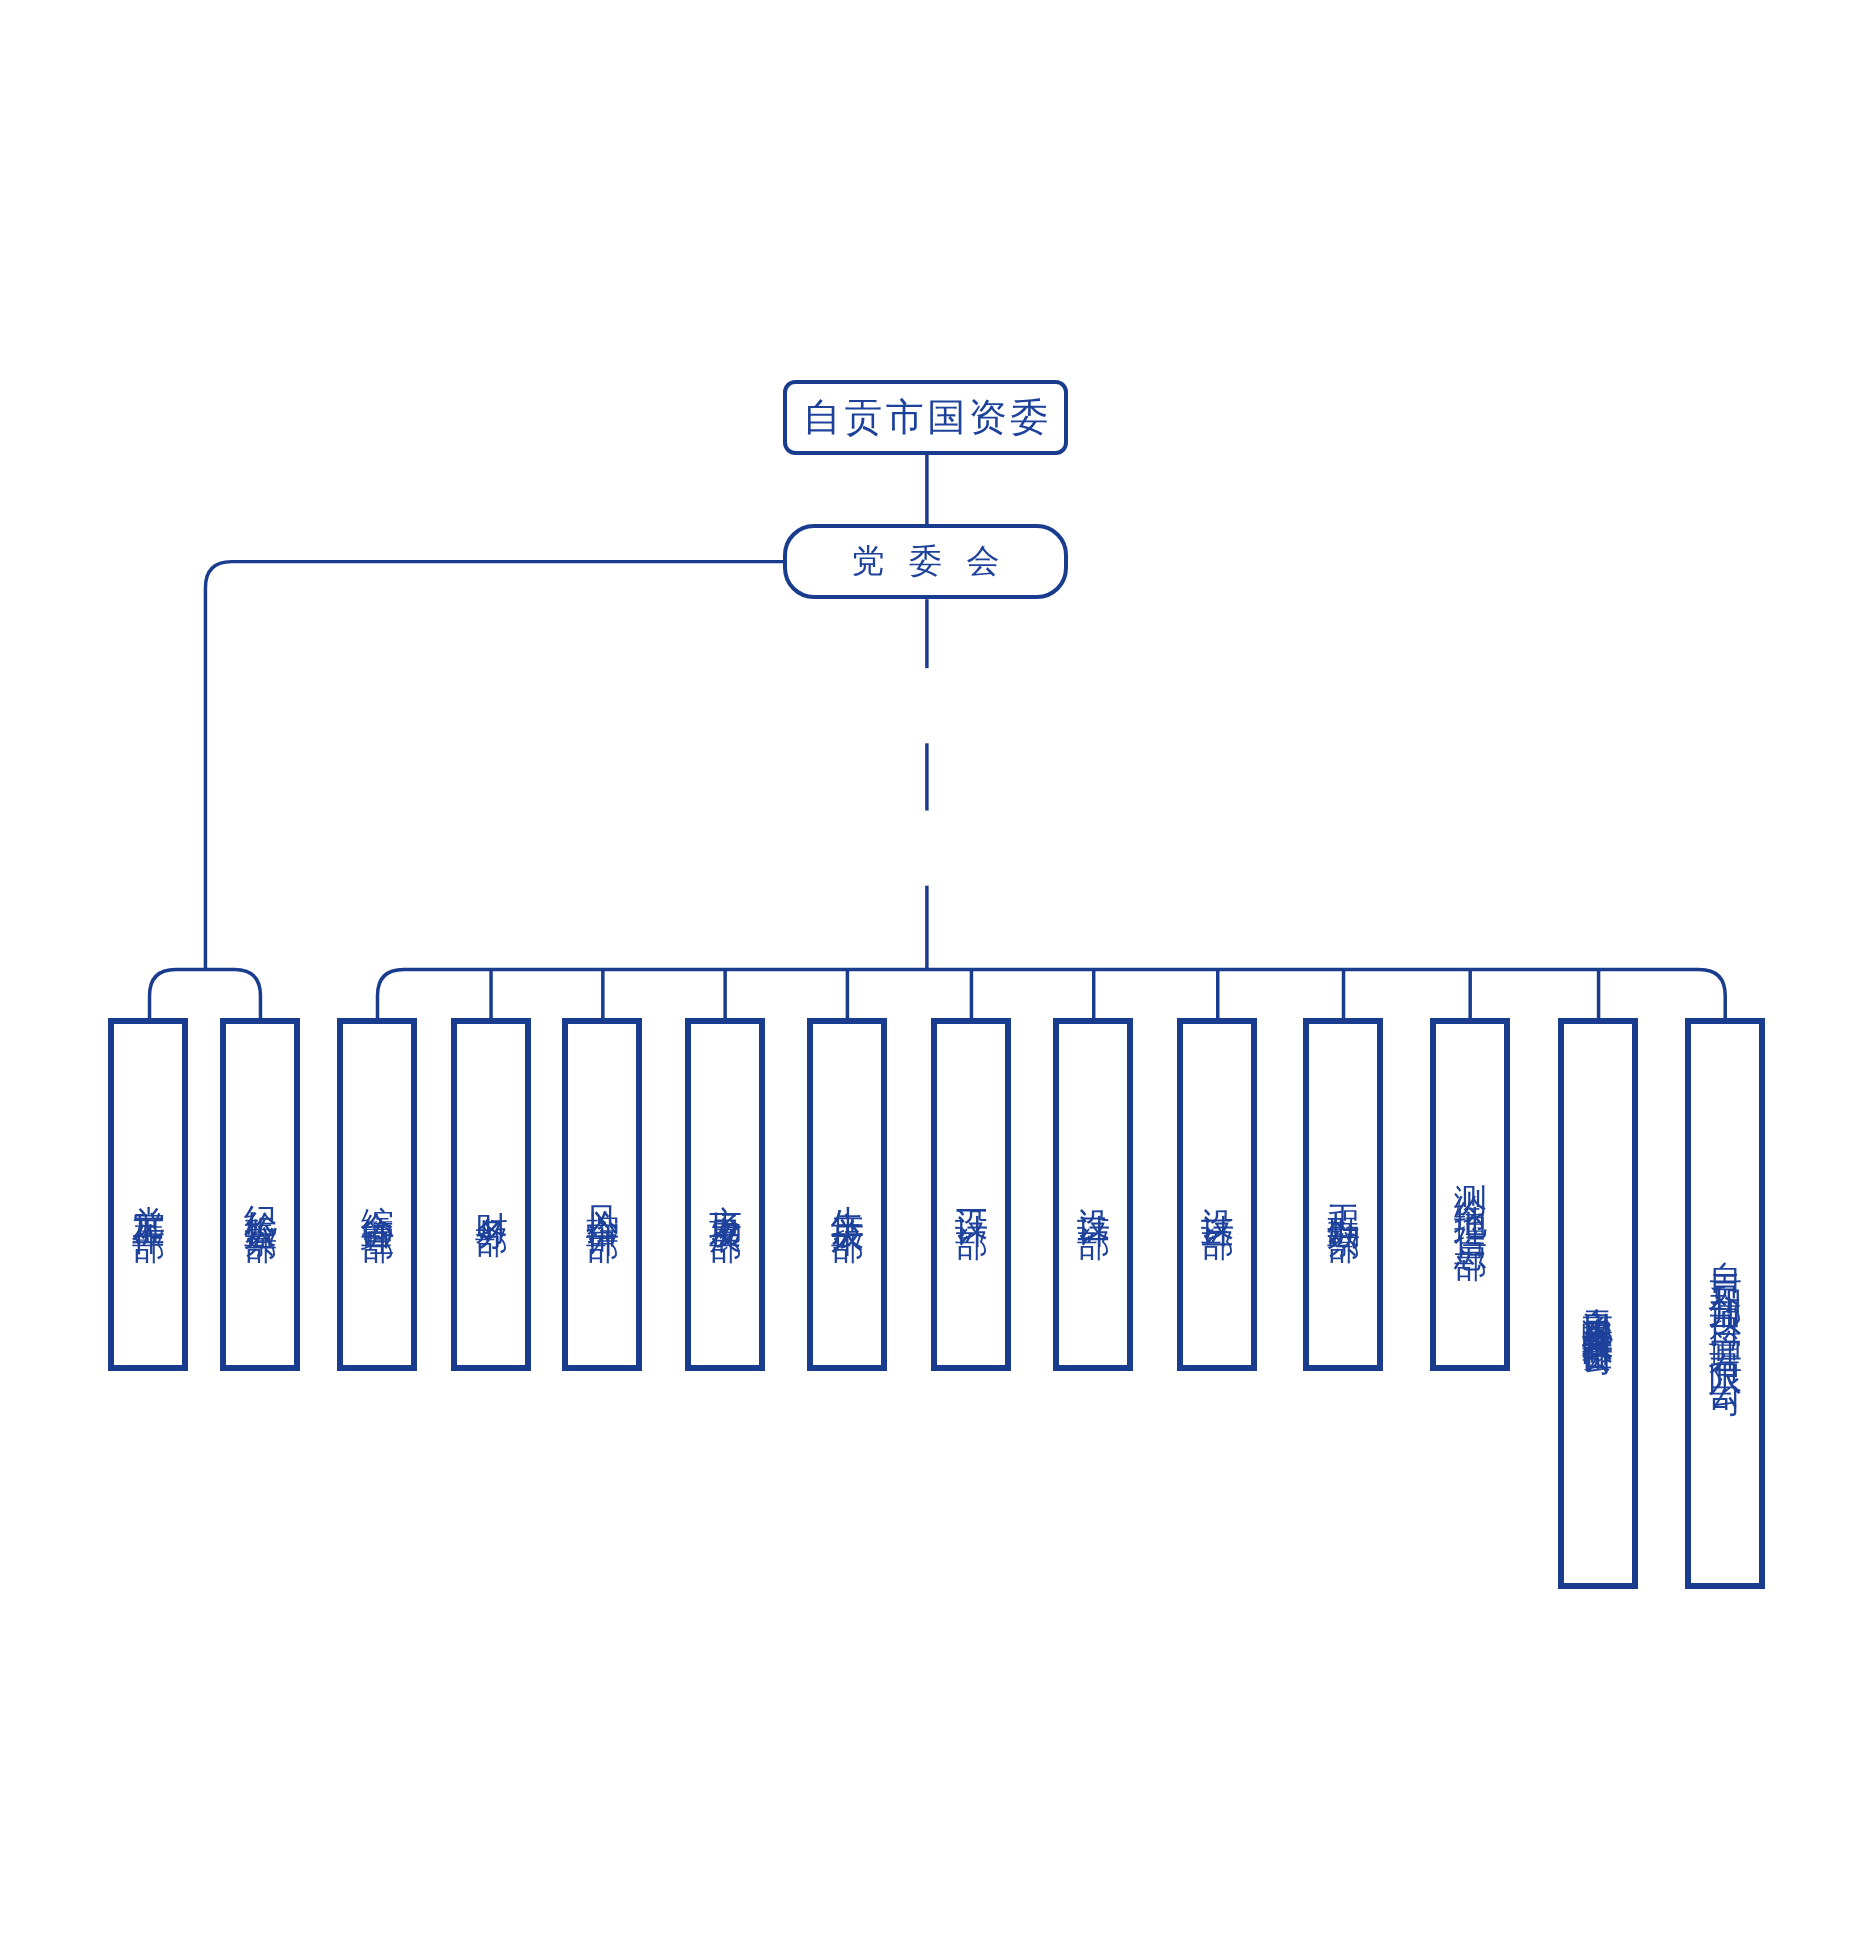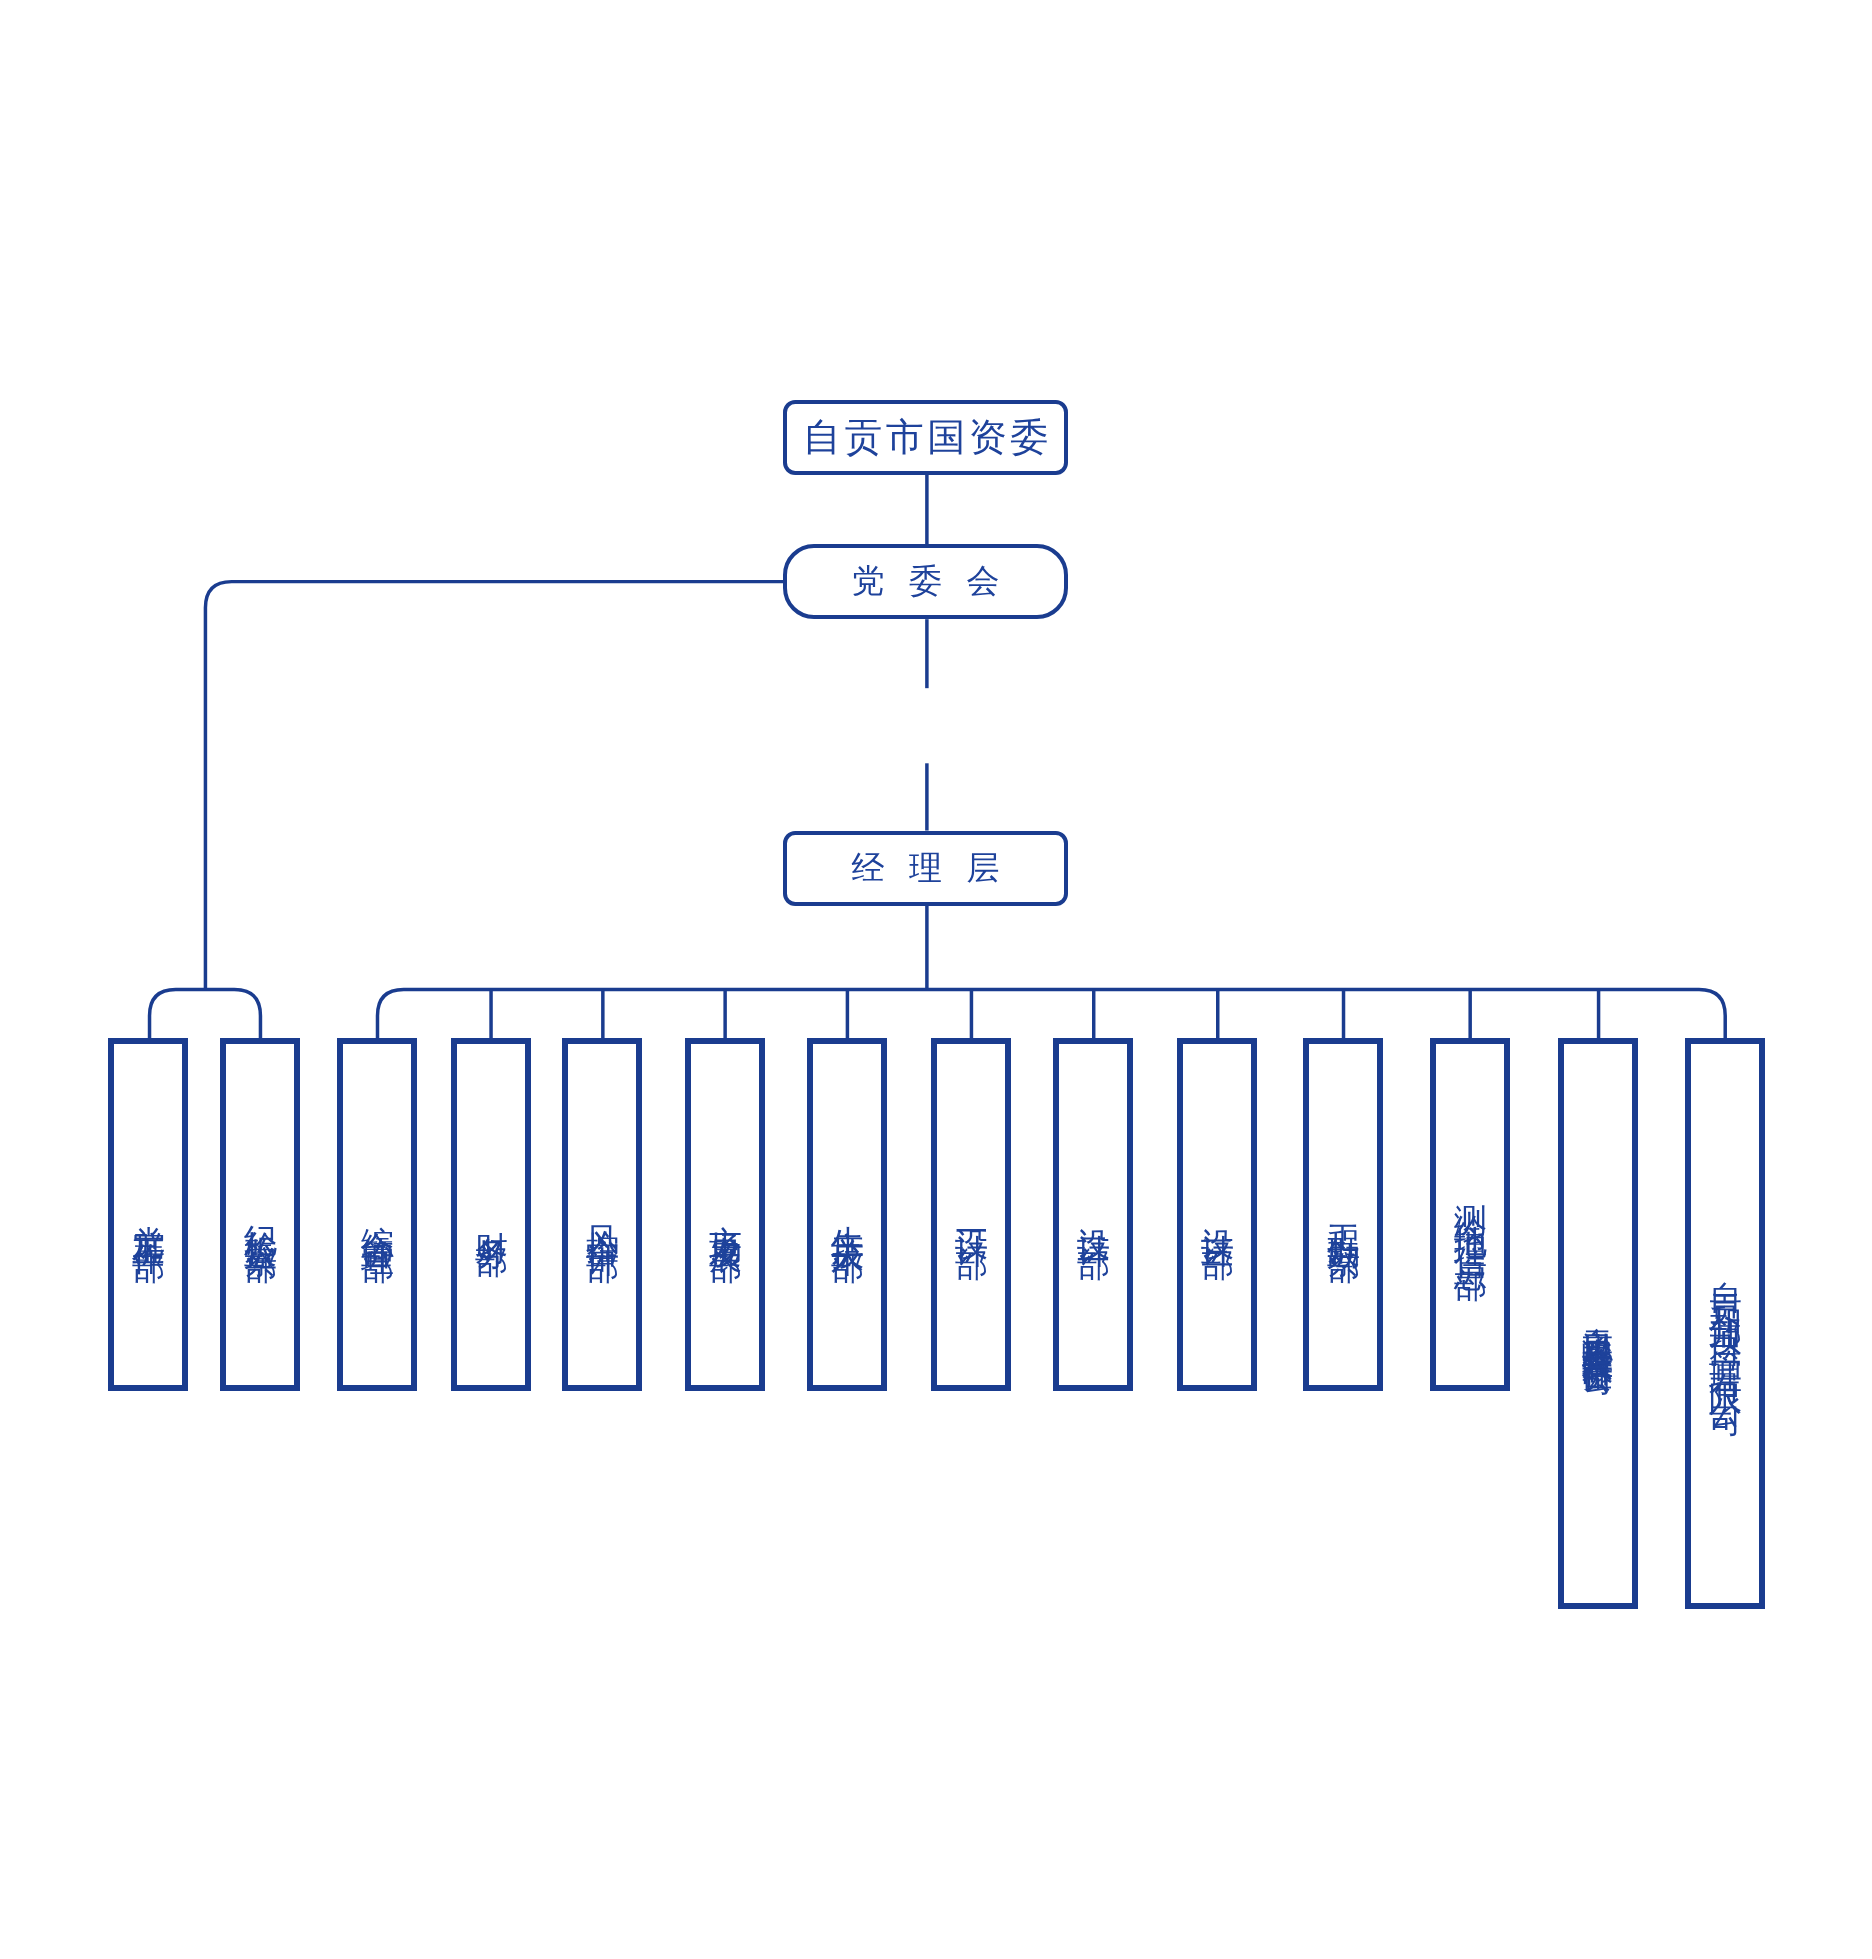--- a/index.html
+++ b/index.html
@@ -8,21 +8,20 @@
     --bg:#ffffff;
   }
   html,body{margin:0;padding:0;background:#fff;}
   .canvas{
     position:relative;
     width:1873px;
     height:1612px;
     background:var(--bg);
     font-family:"DejaVu Sans",sans-serif;
     overflow:hidden;
-    margin-top:20px;
   }
   svg.connectors{
     position:absolute;
     left:0;top:0;
     width:1873px;height:1960px;
   }
   svg.connectors path{
     stroke:var(--line);
     stroke-width:4;
     fill:none;
@@ -106,23 +105,20 @@
     <path d="M897 643 L265 643 Q235 643 235 673 L235 1110"></path>
     <path d="M171 1168 L171 1140 Q171 1110 201 1110 L268 1110 Q298 1110 298 1140 L298 1168"></path>
   </svg>
 
   <div class="hbox lv-top" id="node-gov">
     <span>自贡市国资委</span>
   </div>
   <div class="hbox lv-sub" id="node-party">
     <span>党委会</span>
   </div>
-  <div class="hbox lv-sub" id="node-mgmt">
-    <span>经理层</span>
-  </div>
 
   <div class="vbox d1">
     <span>党群工作部</span>
   </div>
   <div class="vbox d2">
     <span>纪检监察部</span>
   </div>
   <div class="vbox d3">
     <span>综合管理部</span>
   </div>

